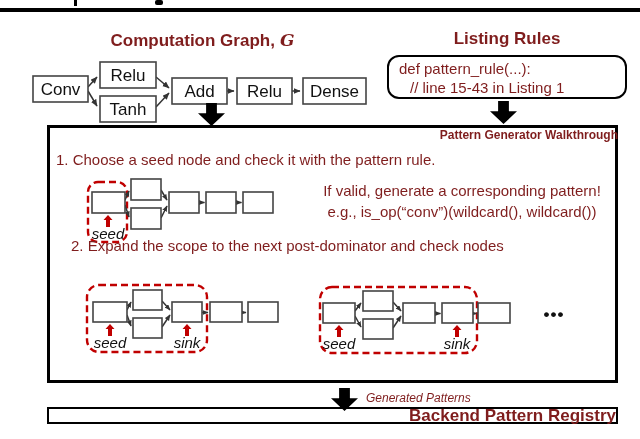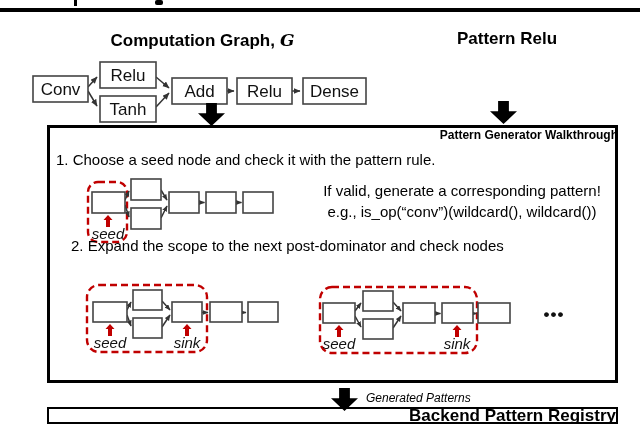--- a/index.html
+++ b/index.html
@@ -1,17 +1,17 @@
 <!DOCTYPE html>
 <html><head>
 <meta charset="utf-8">
 <style>
   html,body{margin:0;padding:0;background:#fff;}
   #page{position:relative;width:640px;height:439px;background:#fff;overflow:hidden;
-        font-family:"Liberation Sans",sans-serif;color:#000000;}
+        font-family:"Liberation Sans",sans-serif;color:#7f1d1d;}
   .abs{position:absolute;}
   .rule-top{left:0;top:8px;width:640px;height:4px;background:#000;}
   .glyph-frag{background:#000;}
   .sec-title{font-weight:bold;font-size:17px;text-align:center;white-space:nowrap;}
   .var{font-family:"DejaVu Serif",serif;font-style:italic;font-weight:bold;margin-left:5px;}
   .code-box{left:387px;top:55px;width:236px;height:40px;border:2px solid #000;border-radius:12px;background:#fff;}
   .code-line{font-size:15px;white-space:nowrap;line-height:19px;}
   .block-arrow{background:#000;clip-path:polygon(30% 0%,70% 0%,70% 45%,100% 45%,50% 100%,0% 45%,30% 45%);}
   .main-box{left:47px;top:125px;width:571px;height:258px;border:3px solid #000;background:#fff;box-sizing:border-box;}
   .walk-title{left:47px;top:128px;width:571px;text-align:right;font-weight:bold;font-size:12px;}
@@ -61,21 +61,25 @@
     <rect class="node" x="209" y="20" width="55" height="26"></rect>
     <rect class="node" x="275" y="20" width="63" height="26"></rect>
     <text class="node-label" x="32.5" y="37" text-anchor="middle">Conv</text>
     <text class="node-label" x="100" y="23" text-anchor="middle">Relu</text>
     <text class="node-label" x="100" y="57" text-anchor="middle">Tanh</text>
     <text class="node-label" x="171.5" y="39" text-anchor="middle">Add</text>
     <text class="node-label" x="236.5" y="39" text-anchor="middle">Relu</text>
     <text class="node-label" x="306.5" y="39" text-anchor="middle">Dense</text>
   </svg>
 
-  <div class="abs sec-title" style="left:387px;top:29px;width:240px;">Pattern Relu</div>
+  <div class="abs sec-title" style="left:387px;top:29px;width:240px;">Listing Rules</div>
+  <div class="abs code-box">
+    <div class="code-line" style="margin:2px 0 0 10px;">def pattern_rule(...):</div>
+    <div class="code-line" style="margin:0 0 0 21px;">// line 15-43 in Listing 1</div>
+  </div>
 
   <div class="abs block-arrow" style="left:198px;top:103px;width:27px;height:23px;"></div>
   <div class="abs block-arrow" style="left:490px;top:101px;width:27px;height:23px;"></div>
 
   <div class="abs main-box"></div>
   <div class="abs walk-title">Pattern Generator Walkthrough</div>
   <div class="abs step" style="left:56px;top:151px;">1. Choose a seed node and check it with the pattern rule.</div>
 
   <svg style="left:85px;top:174px;" width="200" height="72" viewBox="0 0 200 72">
     <defs>

